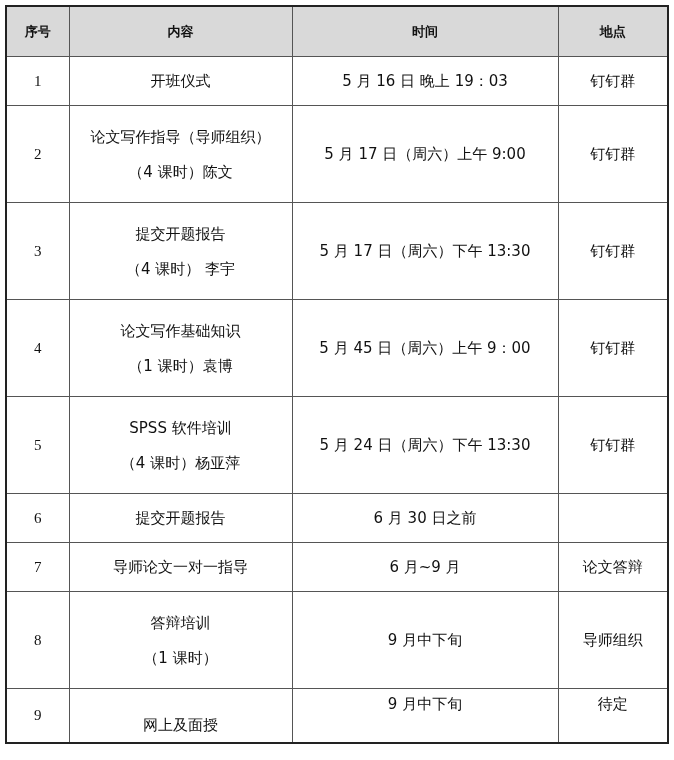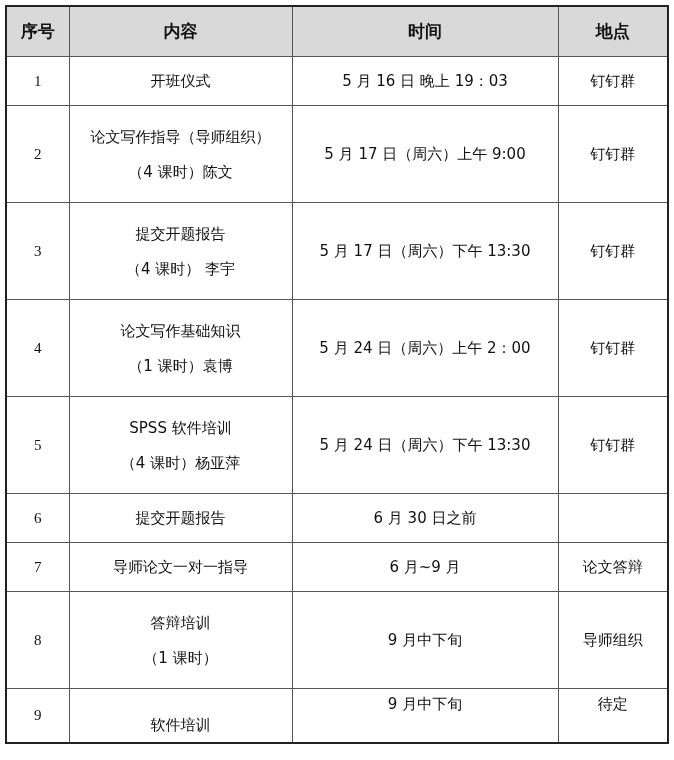--- a/index.html
+++ b/index.html
@@ -3,21 +3,21 @@
 <meta charset="utf-8">
 <style>
   html, body { margin: 0; padding: 0; background: #ffffff; }
   body { width: 674px; height: 760px; position: relative; overflow: hidden;
          font-family: "DejaVu Sans", "Liberation Sans", sans-serif; color: #111; }
   .tbl { position: absolute; left: 5px; top: 5px; width: 662px;
          border-collapse: collapse; table-layout: fixed;
          border: 2px solid #222; }
   .tbl td, .tbl th { border: 1.5px solid #555; text-align: center; vertical-align: middle;
          padding: 0; font-size: 15px; line-height: 1.2; }
-  .tbl th { background: #d9d9d9; font-weight: bold; font-size: 17px; height: 49px; }
+  .tbl th { background: #d9d9d9; font-weight: bold; font-size: 13px; height: 49px; }
   .num { font-family: "Liberation Serif", "DejaVu Serif", serif; font-size: 15px; }
   .line { display: block; }
   .two .line + .line { margin-top: 17px; }
   .h50 { height: 49px; }
   .h99 { height: 97px; }
   .h56 { height: 54px; }
   .top { vertical-align: top !important; padding-top: 6px !important; }
   .bottom-text { display: block; margin-top: 20px; }
 </style>
 </head>
@@ -64,21 +64,21 @@
       </td>
       <td>5 月  17  日（周六）下午  13:30</td>
       <td>钉钉群</td>
     </tr>
     <tr class="h99">
       <td class="num">4</td>
       <td class="two">
         <span class="line">论文写作基础知识</span>
         <span class="line">（1 课时）袁博</span>
       </td>
-      <td>5 月 24  日（周六）上午  2：00</td>
+      <td>5 月 45  日（周六）上午  9：00</td>
       <td>钉钉群</td>
     </tr>
     <tr class="h99">
       <td class="num">5</td>
       <td class="two">
         <span class="line">SPSS 软件培训</span>
         <span class="line">（4 课时）杨亚萍</span>
       </td>
       <td>5 月 24  日（周六）下午  13:30</td>
       <td>钉钉群</td>
@@ -104,19 +104,19 @@
       <td class="two">
         <span class="line">答辩培训</span>
         <span class="line">（1 课时）</span>
       </td>
       <td>9 月中下旬</td>
       <td>导师组织</td>
     </tr>
     <tr class="h56">
       <td class="num">9</td>
       <td>
-          <span class="line bottom-text">软件培训</span>
+          <span class="line bottom-text">网上及面授</span>
         </td>
       <td class="top">9 月中下旬</td>
       <td class="top">待定</td>
     </tr>
   </tbody>
 </table>
 
 </body></html>

